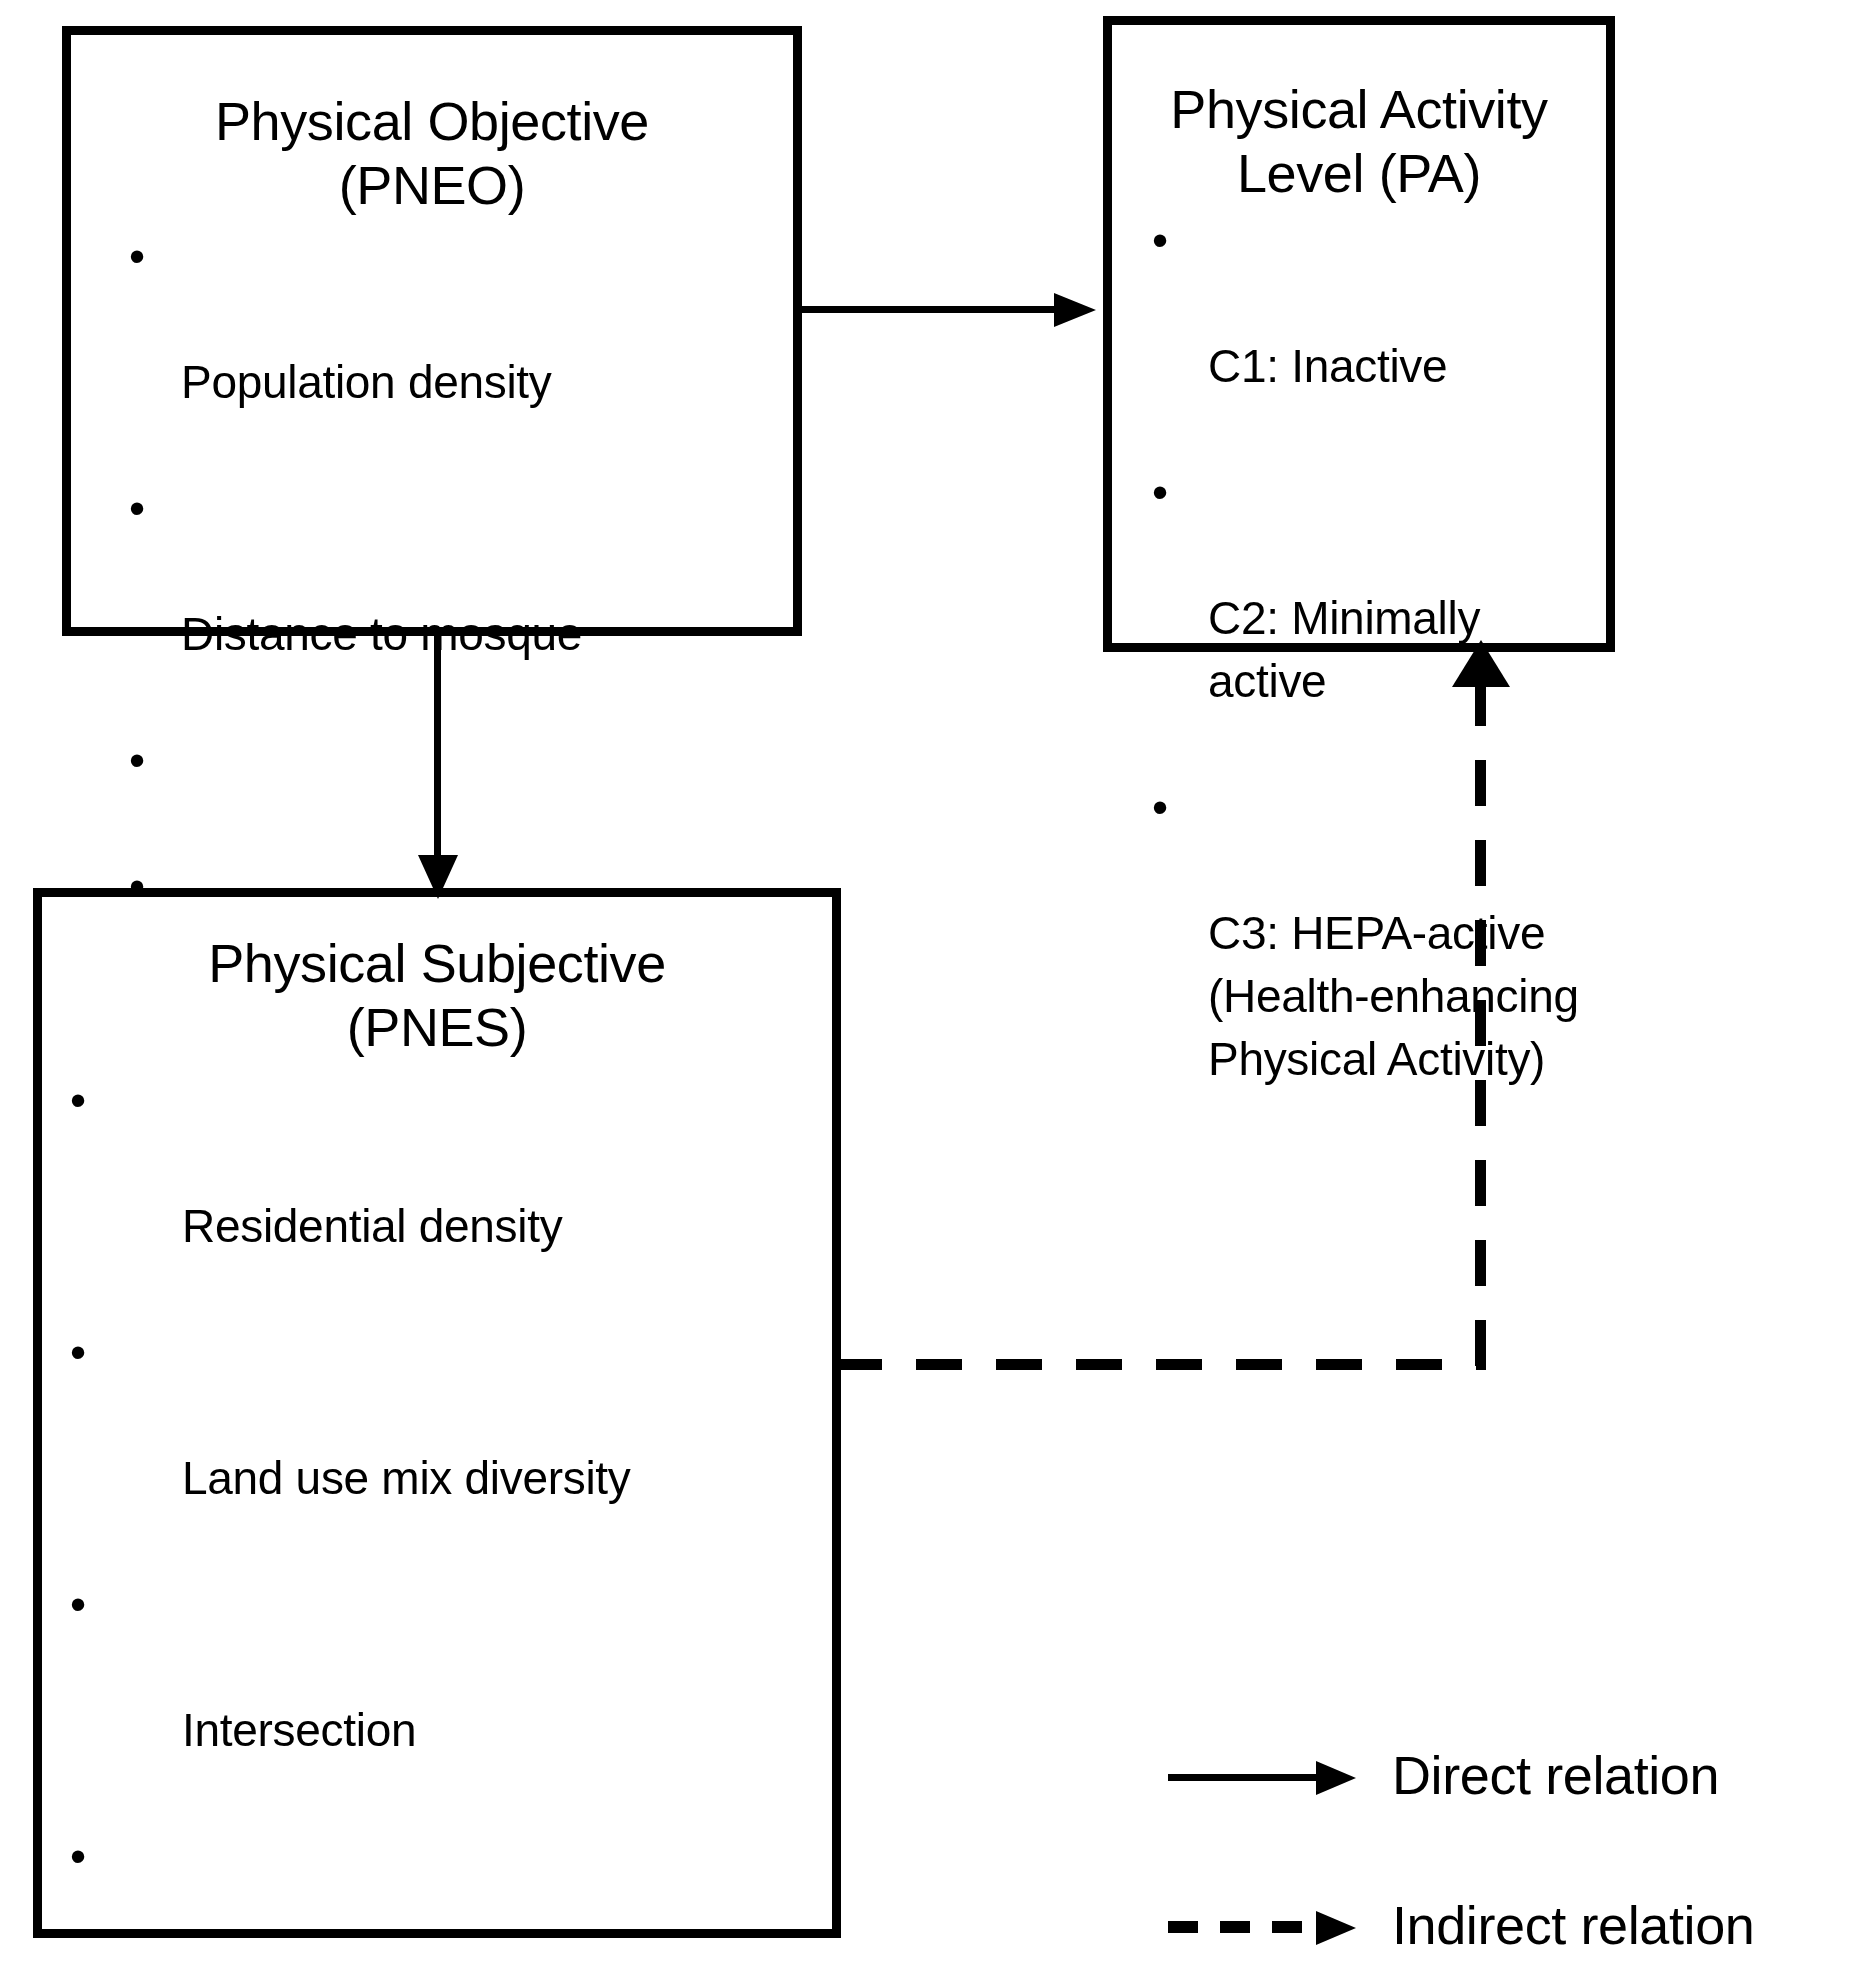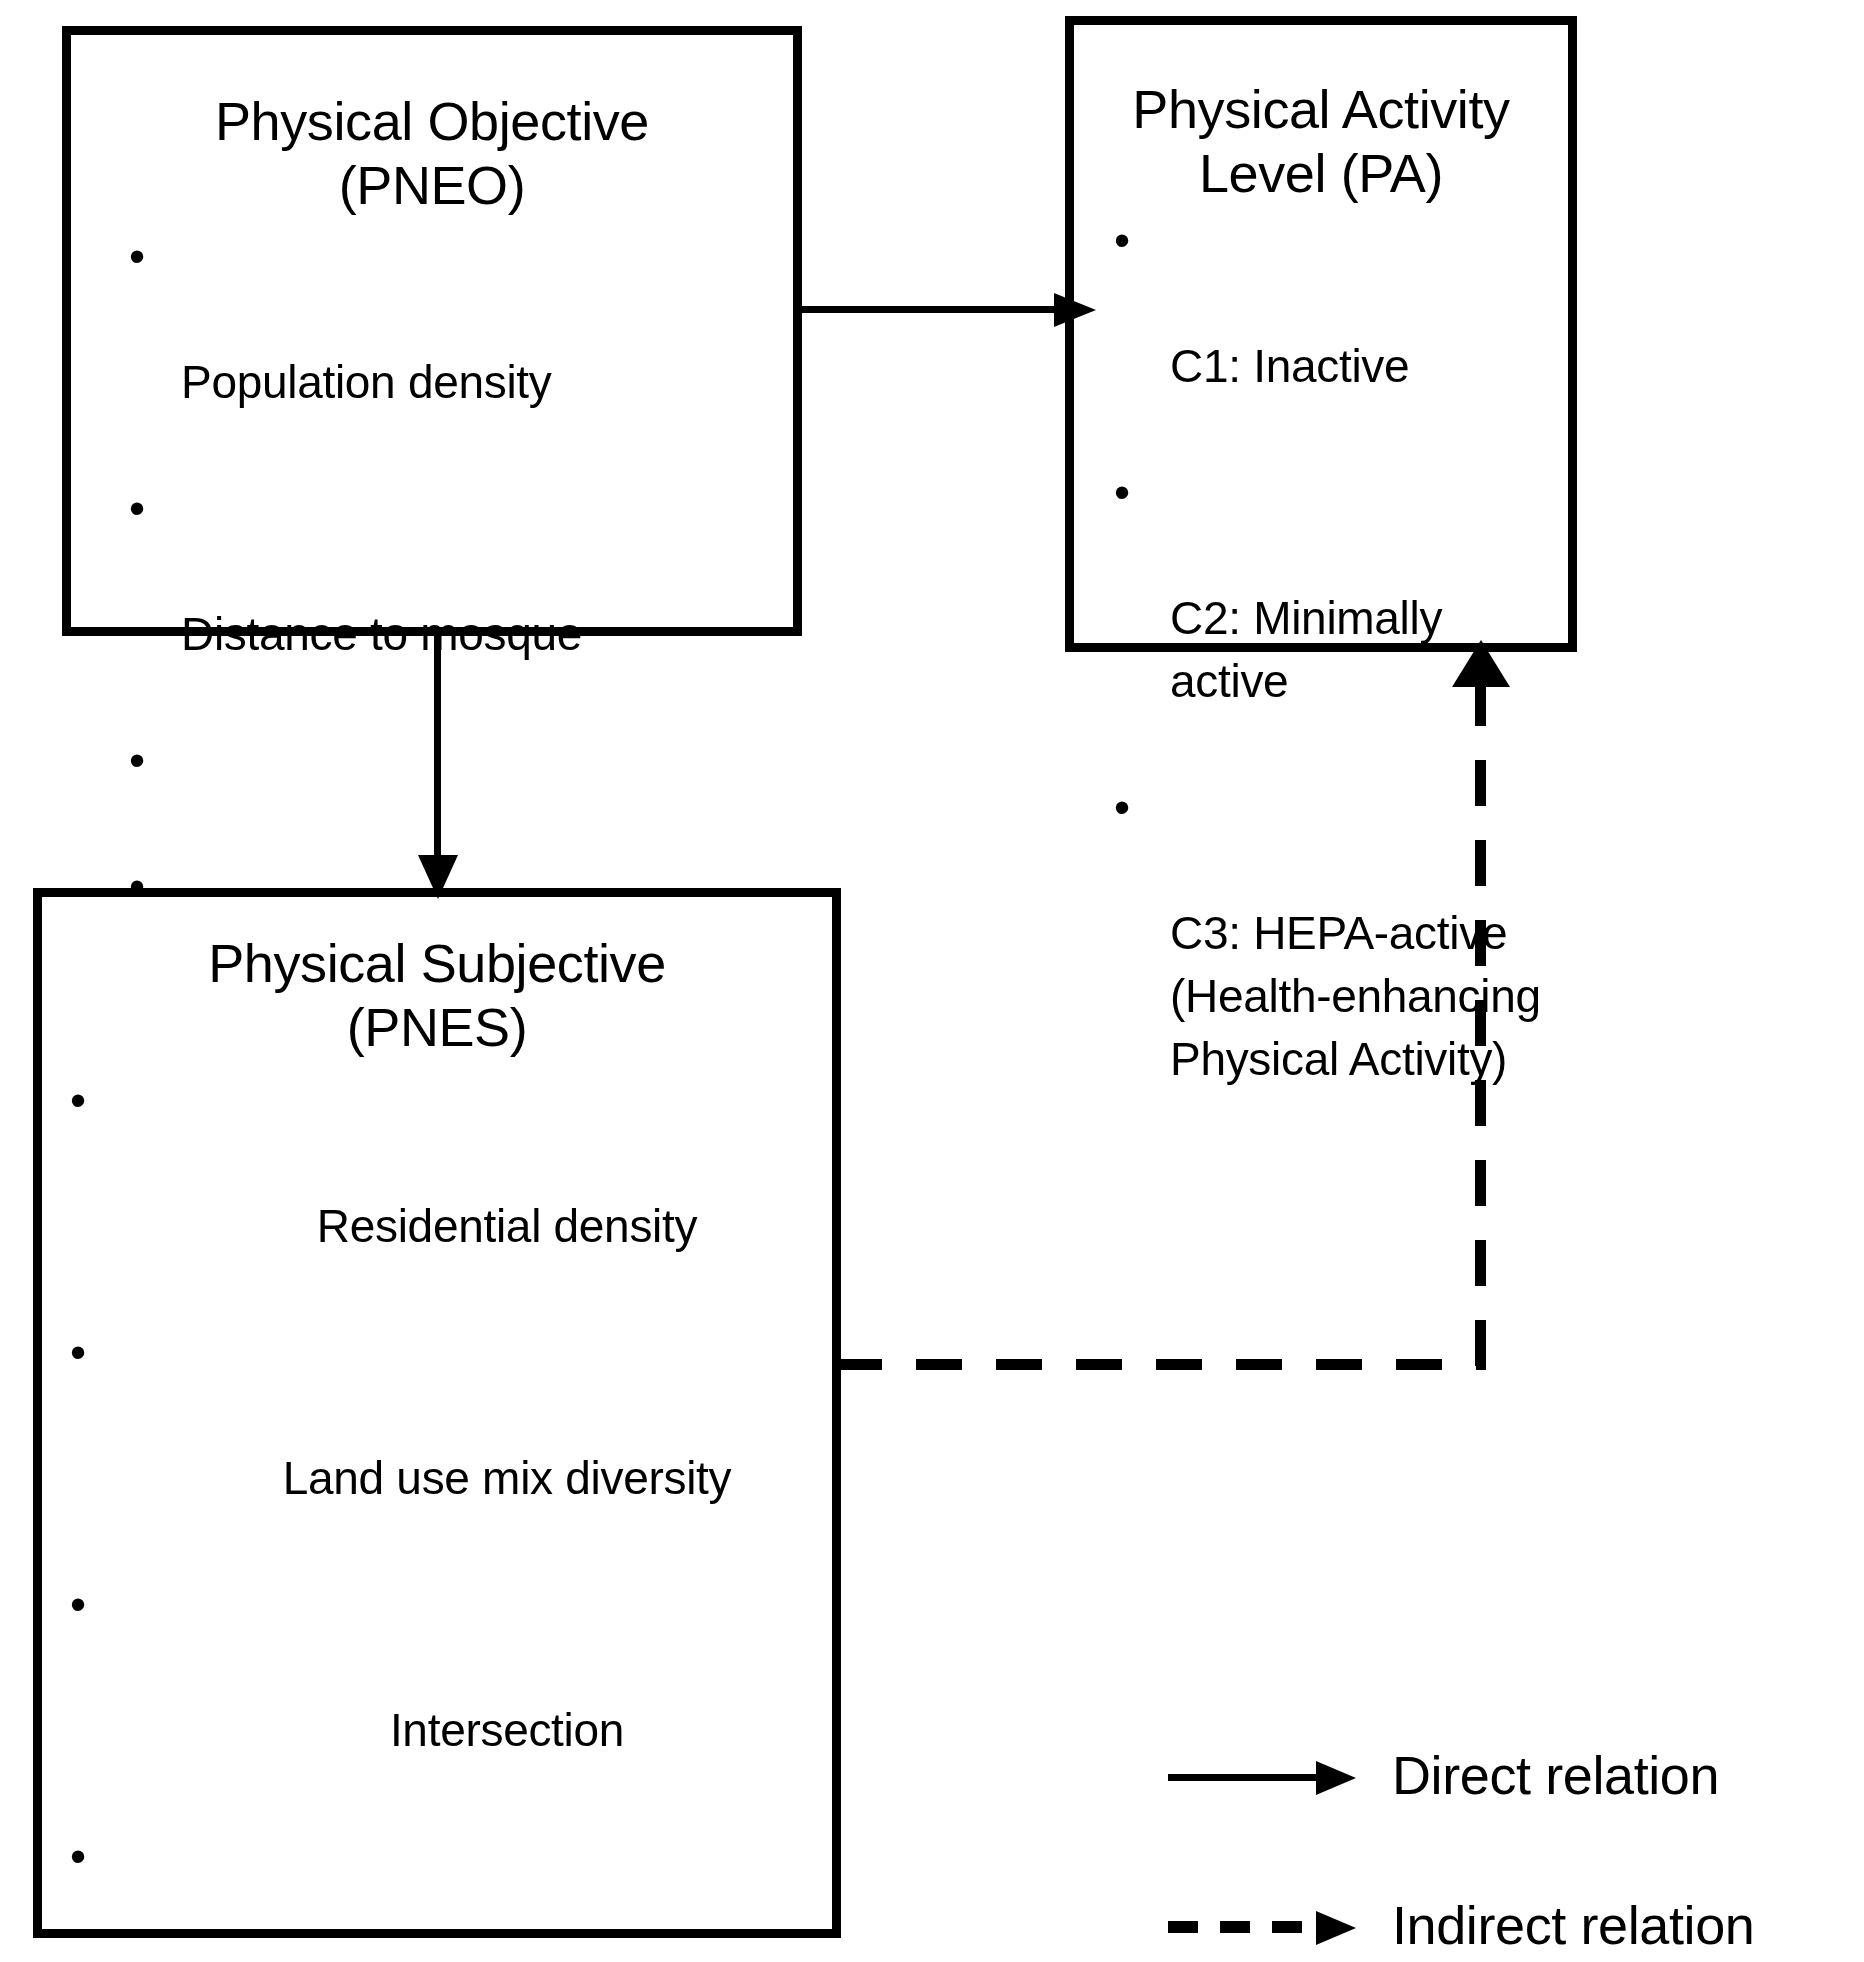--- a/index.html
+++ b/index.html
@@ -20,21 +20,21 @@
   }
 
   
   .node-box {
     position: absolute;
     box-sizing: border-box;
     background: #ffffff;
     border: 9px solid #000000;
   }
   #box-pneo  { left: 62px;   top: 26px;   width: 740px;  height: 610px; }
-  #box-pa    { left: 1065px; top: 16px;   width: 512px;  height: 636px; }
+  #box-pa    { left: 1103px; top: 16px;   width: 512px;  height: 636px; }
   #box-pnes  { left: 33px;   top: 888px;  width: 808px;  height: 1050px; }
 
   .node-title {
     text-align: center;
     font-size: 54px;
     line-height: 64px;
     letter-spacing: -0.4px;
     font-weight: 400;
     white-space: pre-line;
   }
@@ -69,21 +69,21 @@
     display: block;
   }
 
   #pneo-list { margin: 8px 0 0 0; padding-left: 58px; }
   #pneo-list li .bullet-text { margin-left: 52px; }
 
   #pa-list { margin: 4px 0 0 0; padding-left: 40px; }
   #pa-list li .bullet-text { margin-left: 56px; }
 
   #pnes-list { margin: 10px 0 0 0; padding-left: 28px; }
-  #pnes-list li .bullet-text { margin-left: 112px; text-align: center; }
+  #pnes-list li .bullet-text { margin-left: 112px; }
 
   
   #arrow-pneo-pa {
     position: absolute;
     left: 796px;
     top: 293px;
     width: 300px;
     height: 34px;
   }
   #arrow-pneo-pa .shaft {

